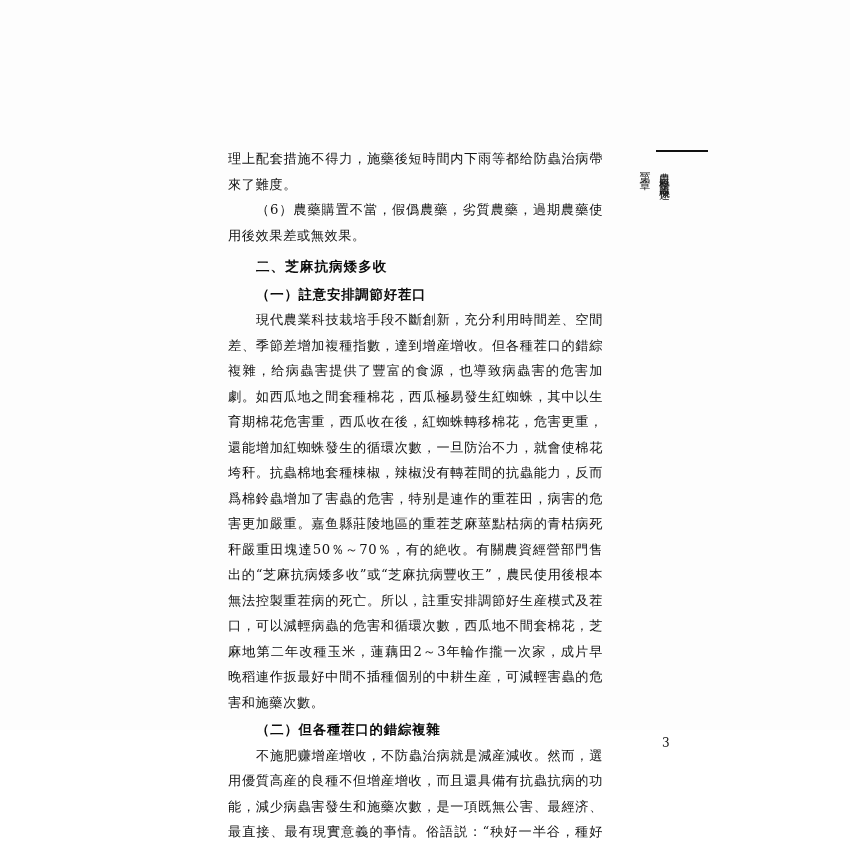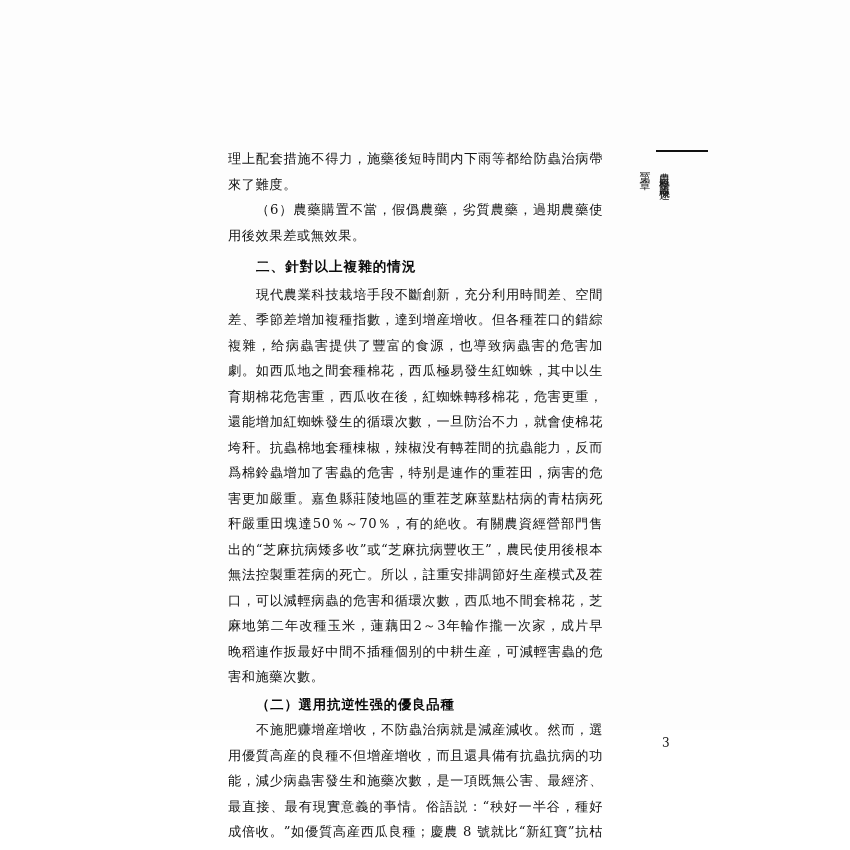--- a/index.html
+++ b/index.html
@@ -120,23 +120,24 @@
   }
 </style>
 </head>
 <body>
 
 <div class="page">
 
   <div class="text-column">
     <p class="para">理上配套措施不得力，施藥後短時間内下雨等都给防蟲治病帶來了難度。</p>
     <p class="para indent-2">（6）農藥購置不當，假僞農藥，劣質農藥，過期農藥使用後效果差或無效果。</p>
-    <p class="heading">二、針對以上複雜的情況</p>
+    <p class="heading">二、芝麻抗病矮多收</p>
+    <p class="subheading">（一）註意安排調節好茬口</p>
     <p class="para indent-2">現代農業科技栽培手段不斷創新，充分利用時間差、空間差、季節差增加複種指數，達到增産增收。但各種茬口的錯綜複雜，给病蟲害提供了豐富的食源，也導致病蟲害的危害加劇。如西瓜地之間套種棉花，西瓜極易發生紅蜘蛛，其中以生育期棉花危害重，西瓜收在後，紅蜘蛛轉移棉花，危害更重，還能增加紅蜘蛛發生的循環次數，一旦防治不力，就會使棉花垮秆。抗蟲棉地套種棟椒，辣椒没有轉茬間的抗蟲能力，反而爲棉鈴蟲增加了害蟲的危害，特别是連作的重茬田，病害的危害更加嚴重。嘉鱼縣莊陵地區的重茬芝麻莖點枯病的青枯病死秆嚴重田塊達50％～70％，有的絶收。有關農資經營部門售出的“芝麻抗病矮多收”或“芝麻抗病豐收王”，農民使用後根本無法控製重茬病的死亡。所以，註重安排調節好生産模式及茬口，可以減輕病蟲的危害和循環次數，西瓜地不間套棉花，芝麻地第二年改種玉米，蓮藕田2～3年輪作攏一次家，成片早晚稻連作扳最好中間不插種個别的中耕生産，可減輕害蟲的危害和施藥次數。</p>
-    <p class="subheading">（二）選用抗逆性强的優良品種</p>
+    <p class="subheading">（二）但各種茬口的錯綜複雜</p>
     <p class="para indent-2">不施肥赚增産增收，不防蟲治病就是減産減收。然而，選用優質高産的良種不但增産增收，而且還具備有抗蟲抗病的功能，減少病蟲害發生和施藥次數，是一項既無公害、最經济、最直接、最有現實意義的亊情。俗語説：“秧好一半谷，種好成倍收。”如優質高産西瓜良種；慶農 8 號就比“新紅寶”抗枯萎病</p>
   </div>
 
   <div class="side-head">
     <div class="side-rule"></div>
     <div class="side-text-chapter">第一章</div>
     <div class="side-text-title">農田科學防蟲概述</div>
   </div>
 
   <div class="page-number">3</div>

